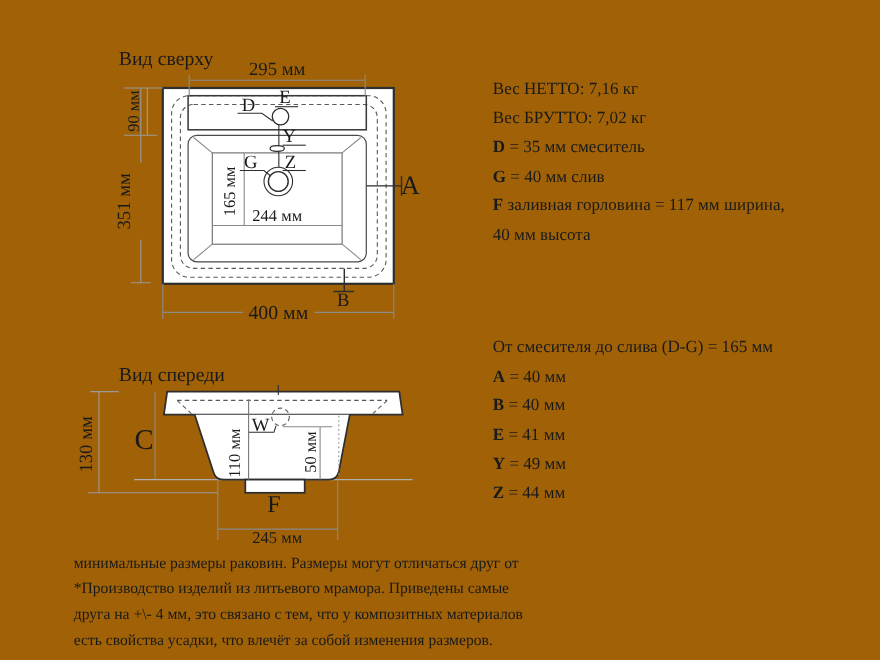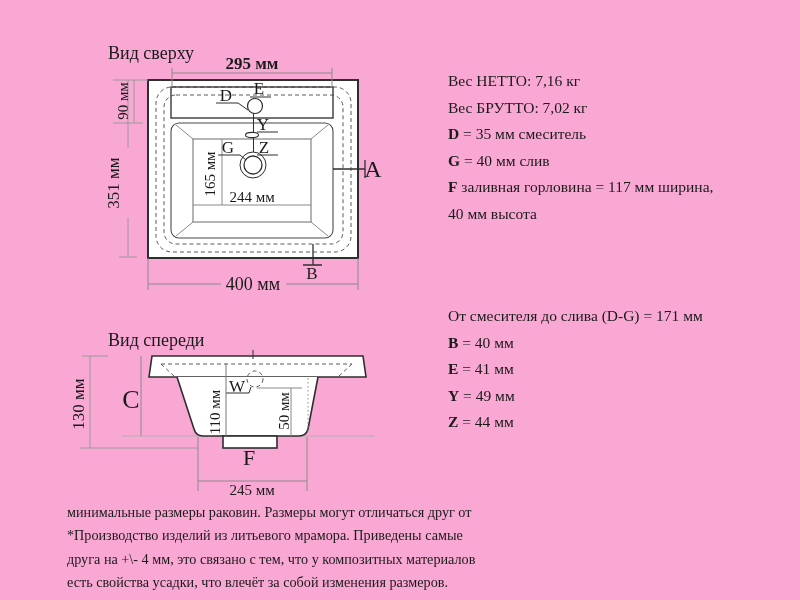--- a/index.html
+++ b/index.html
@@ -1,16 +1,16 @@
 <!DOCTYPE html>
 <html><head>
 <meta charset="utf-8">
 <style>
   html,body{margin:0;padding:0;background:#ffffff;}
-  .canvas{position:relative;width:800px;height:600px;background:#f9a8d4;overflow:hidden;
+  .canvas{position:relative;width:800px;height:600px;background:#a16207;overflow:hidden;
           font-family:"Liberation Serif","DejaVu Serif",serif;color:#1a1a1a;}
   svg.linework{position:absolute;left:0;top:0;}
   .lbl{position:absolute;transform:translate(-50%,-50%);white-space:nowrap;line-height:1;}
   .rot{position:absolute;transform:translate(-50%,-50%) rotate(-90deg);white-space:nowrap;line-height:1;}
   .vtitle{position:absolute;font-size:18px;white-space:nowrap;}
   .specs{position:absolute;left:448px;font-size:15.5px;}
   .spec-line{line-height:26.6px;white-space:nowrap;}
   .specs b{font-weight:bold;}
   .footnote{position:absolute;left:67px;top:501px;font-size:14.2px;}
   .footnote div{line-height:23.4px;white-space:nowrap;}
@@ -89,21 +89,21 @@
       <line x1="226" y1="363" x2="226" y2="436" stroke="#777777" stroke-width="1"></line>
       <path d="M257,388 L302,388 M291,388 L291,436" stroke="#888888" stroke-width="1"></path>
 
       <path d="M198,437 L198,491 M307,437 L307,491 M198,481 L307,481" stroke="#8a8a8a" stroke-width="1"></path>
     </g>
   </svg>
 
   <div class="vtitle" style="left:108px;top:43px;">Вид сверху</div>
   <div class="vtitle" style="left:108px;top:330px;">Вид спереди</div>
 
-  <span class="lbl f17" style="left:252px;top:63px;font-weight:bold;">295 мм</span>
+  <span class="lbl f17" style="left:252px;top:63px;">295 мм</span>
   <span class="rot f15" style="left:123px;top:101px;">90 мм</span>
   <span class="rot f17" style="left:113px;top:183px;">351 мм</span>
   <span class="lbl f18" style="left:253px;top:284px;">400 мм</span>
   <span class="lbl f15" style="left:252px;top:197px;">244 мм</span>
   <span class="rot f15" style="left:210px;top:174px;">165 мм</span>
   <span class="lbl f17" style="left:226px;top:95px;">D</span>
   <span class="lbl f17" style="left:259px;top:88px;">E</span>
   <span class="lbl f17" style="left:263px;top:124px;">Y</span>
   <span class="lbl f17" style="left:228px;top:147px;">G</span>
   <span class="lbl f17" style="left:264px;top:147px;">Z</span>
@@ -121,21 +121,22 @@
   <div class="specs" style="top:68px;">
     <div class="spec-line"><b></b><span>Вес НЕТТО: 7,16 кг</span></div>
     <div class="spec-line"><b></b><span>Вес БРУТТО: 7,02 кг</span></div>
     <div class="spec-line"><b>D</b><span> = 35 мм смеситель</span></div>
     <div class="spec-line"><b>G</b><span> = 40 мм слив</span></div>
     <div class="spec-line"><b>F</b><span> заливная горловина = 117 мм ширина,</span></div>
     <div class="spec-line"><b></b><span>40 мм высота</span></div>
   </div>
 
   <div class="specs" style="top:303px;">
-    <div class="spec-line"><b></b><span>От смесителя до слива (D-G) = 171 мм</span></div>
+    <div class="spec-line"><b></b><span>От смесителя до слива (D-G) = 165 мм</span></div>
+    <div class="spec-line"><b>A</b><span> = 40 мм</span></div>
     <div class="spec-line"><b>B</b><span> = 40 мм</span></div>
     <div class="spec-line"><b>E</b><span> = 41 мм</span></div>
     <div class="spec-line"><b>Y</b><span> = 49 мм</span></div>
     <div class="spec-line"><b>Z</b><span> = 44 мм</span></div>
   </div>
 
   <div class="footnote">
     <div>минимальные размеры раковин. Размеры могут отличаться друг от</div>
     <div>*Производство изделий из литьевого мрамора. Приведены самые</div>
     <div>друга на +\- 4 мм, это связано с тем, что у композитных материалов</div>

